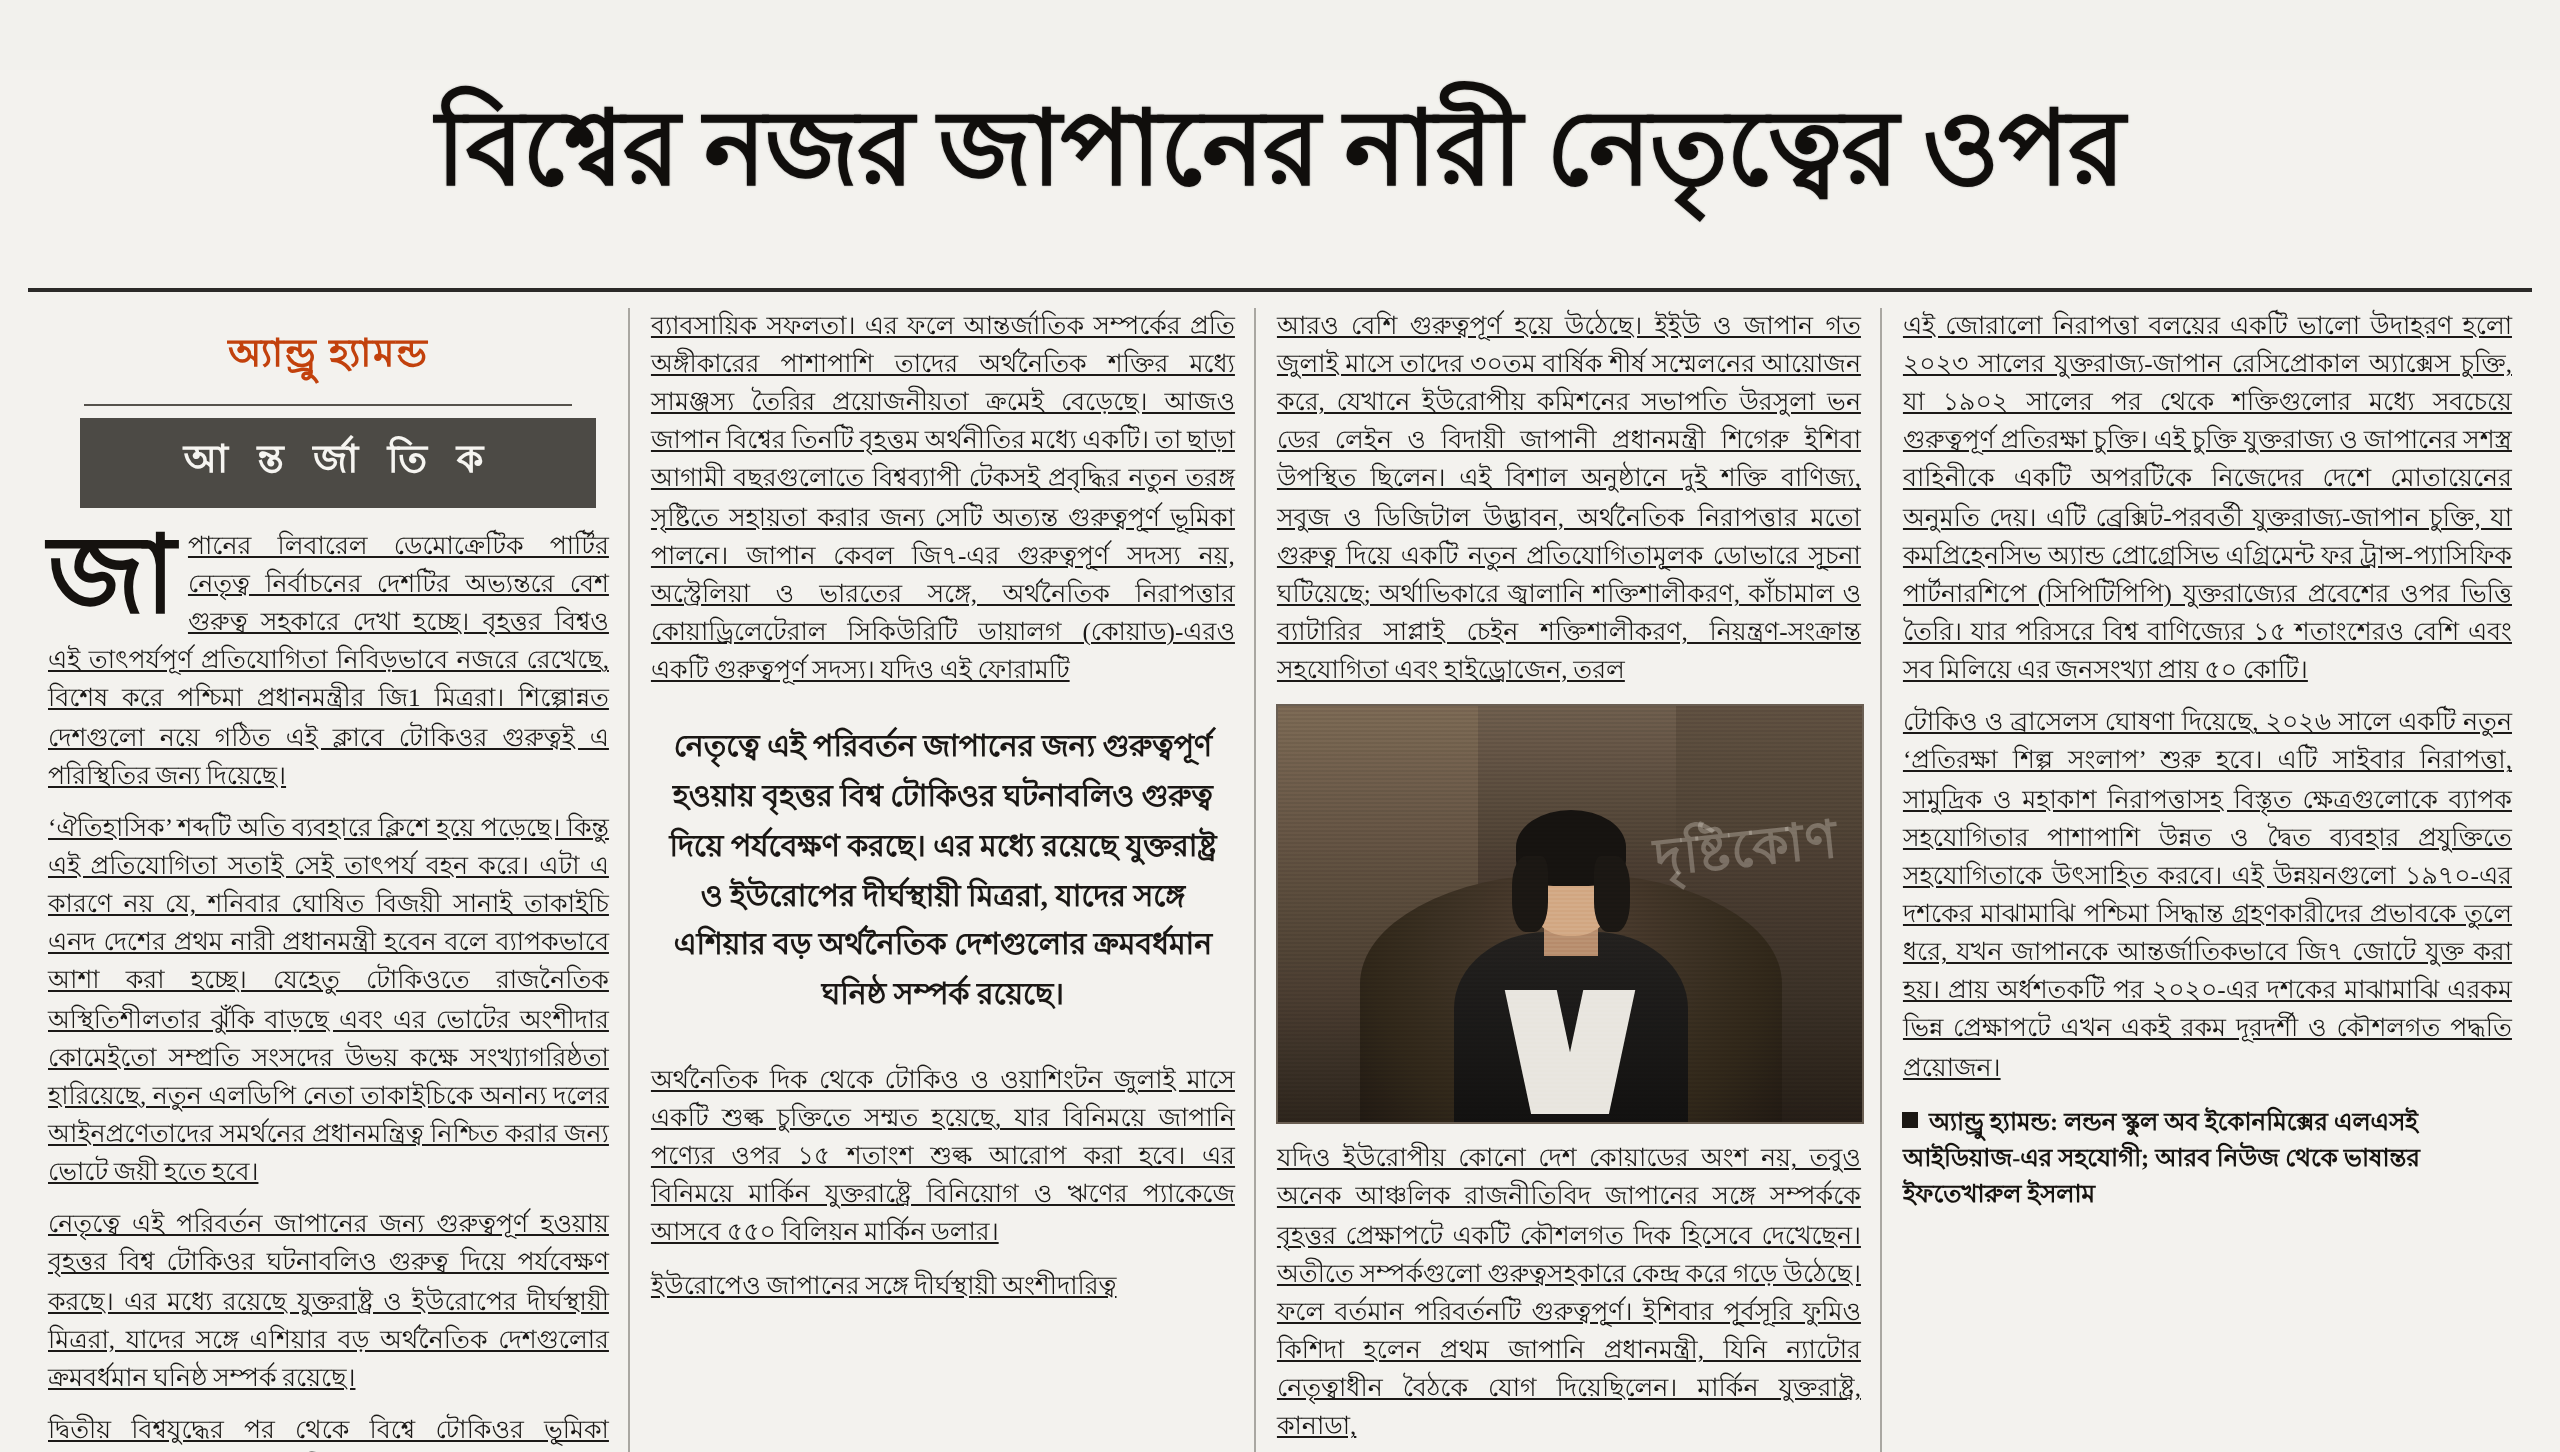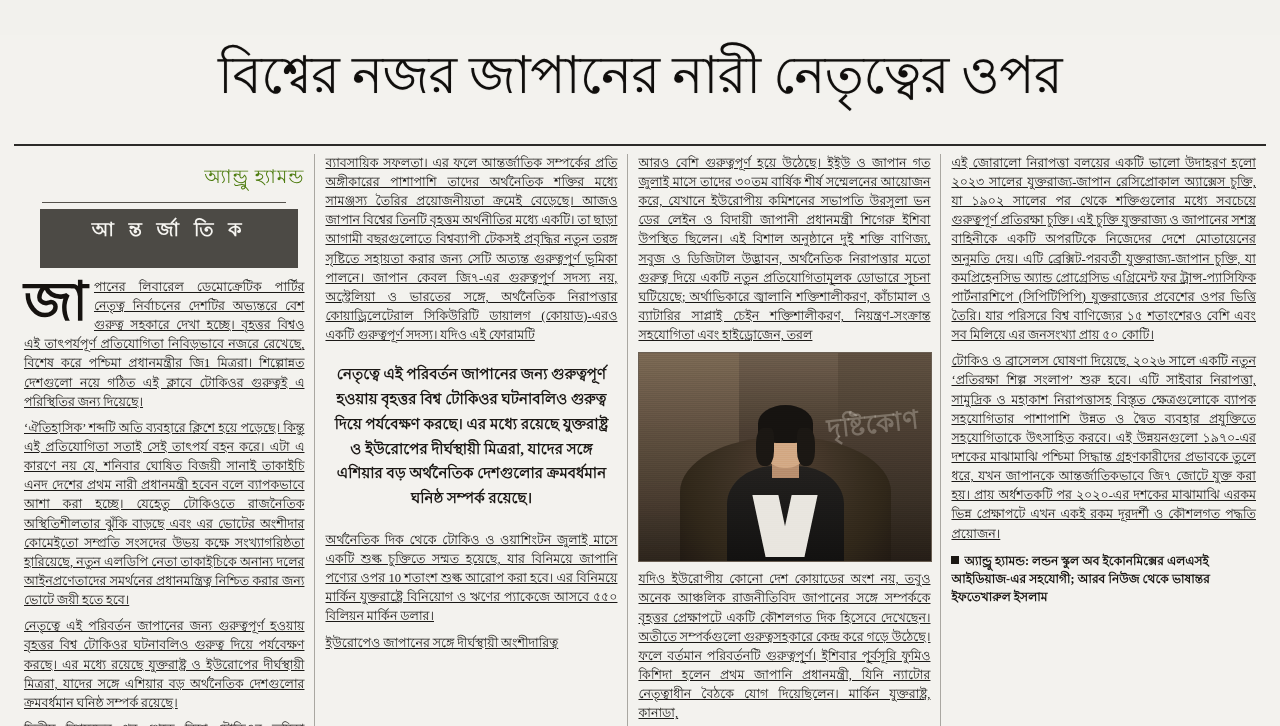--- a/index.html
+++ b/index.html
@@ -19,21 +19,21 @@
     width: 1280px;
     height: 726px;
     background: #f3f2ee;
     padding: 0;
     box-sizing: border-box;
   }
   
   .headline {
     text-align: center;
     font-family: "Liberation Serif", serif;
-    font-weight: normal;
+    font-weight: bold;
     font-size: 52px;
     line-height: 1.12;
     letter-spacing: -0.5px;
     padding: 12px 40px 4px 40px;
     color: #100e0c;
     text-shadow: 0 0 1px rgba(0,0,0,0.35);
   }
   .rule {
     height: 2px;
     background: #2b2a28;
@@ -55,40 +55,40 @@
   .col + .col {
     border-left: 1px solid #a9a7a1;
   }
   .col-1 { width: 24%; }
   .col-2 { width: 25%; }
   .col-3 { width: 25%; }
   .col-4 { width: 26%; }
 
   
   .byline {
-    text-align: right;
-    font-weight: normal;
+    text-align: center;
+    font-weight: bold;
     font-size: 19px;
     letter-spacing: 1px;
     padding: 8px 0 6px 0;
-    color: #4d7c0f;
+    color: #c2410c;
   }
   .byline-rule {
     height: 1px;
     background: #55524c;
     margin: 2px 18px 6px 18px;
   }
   .section-band {
     background: #4c4a45;
     color: #f6f5f1;
     text-align: center;
     font-weight: bold;
     font-size: 19px;
     letter-spacing: 5px;
-    padding: 6px 2px 21px 2px;
+    padding: 6px 2px 7px 2px;
     margin: 2px 6px 10px 16px;
   }
   
   p.body {
     font-size: 12.6px;
     line-height: 1.52;
     text-align: justify;
     margin: 0 0 7px 0;
     color: #1b1917;
     word-spacing: -0.3px;
@@ -239,21 +239,21 @@
         <span>পানের লিবারেল ডেমোক্রেটিক পার্টির নেতৃত্ব নির্বাচনের দেশটির অভ্যন্তরে বেশ গুরুত্ব সহকারে দেখা হচ্ছে। বৃহত্তর বিশ্বও এই তাৎপর্যপূর্ণ প্রতিযোগিতা নিবিড়ভাবে নজরে রেখেছে, বিশেষ করে পশ্চিমা প্রধানমন্ত্রীর জি1 মিত্ররা। শিল্পোন্নত দেশগুলো নয়ে গঠিত এই ক্লাবে টোকিওর গুরুত্বই এ পরিস্থিতির জন্য দিয়েছে।</span>
       </p>
       <p class="body">‘ঐতিহাসিক’ শব্দটি অতি ব্যবহারে ক্লিশে হয়ে পড়েছে। কিন্তু এই প্রতিযোগিতা সতাই সেই তাৎপর্য বহন করে। এটা এ কারণে নয় যে, শনিবার ঘোষিত বিজয়ী সানাই তাকাইচি এনদ দেশের প্রথম নারী প্রধানমন্ত্রী হবেন বলে ব্যাপকভাবে আশা করা হচ্ছে। যেহেতু টোকিওতে রাজনৈতিক অস্থিতিশীলতার ঝুঁকি বাড়ছে এবং এর ভোটের অংশীদার কোমেইতো সম্প্রতি সংসদের উভয় কক্ষে সংখ্যাগরিষ্ঠতা হারিয়েছে, নতুন এলডিপি নেতা তাকাইচিকে অনান্য দলের আইনপ্রণেতাদের সমর্থনের প্রধানমন্ত্রিত্ব নিশ্চিত করার জন্য ভোটে জয়ী হতে হবে।</p>
       <p class="body">নেতৃত্বে এই পরিবর্তন জাপানের জন্য গুরুত্বপূর্ণ হওয়ায় বৃহত্তর বিশ্ব টোকিওর ঘটনাবলিও গুরুত্ব দিয়ে পর্যবেক্ষণ করছে। এর মধ্যে রয়েছে যুক্তরাষ্ট্র ও ইউরোপের দীর্ঘস্থায়ী মিত্ররা, যাদের সঙ্গে এশিয়ার বড় অর্থনৈতিক দেশগুলোর ক্রমবর্ধমান ঘনিষ্ঠ সম্পর্ক রয়েছে।</p>
       <p class="body">দ্বিতীয় বিশ্বযুদ্ধের পর থেকে বিশ্বে টোকিওর ভূমিকা নেতৃথেকে যাচ্ছে যুদ্ধ-পরবর্তী তাদের অসাধারণ</p>
     </div>
 
     <div class="col col-2">
       <p class="body">ব্যাবসায়িক সফলতা। এর ফলে আন্তর্জাতিক সম্পর্কের প্রতি অঙ্গীকারের পাশাপাশি তাদের অর্থনৈতিক শক্তির মধ্যে সামঞ্জস্য তৈরির প্রয়োজনীয়তা ক্রমেই বেড়েছে। আজও জাপান বিশ্বের তিনটি বৃহত্তম অর্থনীতির মধ্যে একটি। তা ছাড়া আগামী বছরগুলোতে বিশ্বব্যাপী টেকসই প্রবৃদ্ধির নতুন তরঙ্গ সৃষ্টিতে সহায়তা করার জন্য সেটি অত্যন্ত গুরুত্বপূর্ণ ভূমিকা পালনে। জাপান কেবল জি৭-এর গুরুত্বপূর্ণ সদস্য নয়, অস্ট্রেলিয়া ও ভারতের সঙ্গে, অর্থনৈতিক নিরাপত্তার কোয়াড্রিলেটেরাল সিকিউরিটি ডায়ালগ (কোয়াড)-এরও একটি গুরুত্বপূর্ণ সদস্য। যদিও এই ফোরামটি</p>
       <div class="pullquote">নেতৃত্বে এই পরিবর্তন জাপানের জন্য গুরুত্বপূর্ণ হওয়ায় বৃহত্তর বিশ্ব টোকিওর ঘটনাবলিও গুরুত্ব দিয়ে পর্যবেক্ষণ করছে। এর মধ্যে রয়েছে যুক্তরাষ্ট্র ও ইউরোপের দীর্ঘস্থায়ী মিত্ররা, যাদের সঙ্গে এশিয়ার বড় অর্থনৈতিক দেশগুলোর ক্রমবর্ধমান ঘনিষ্ঠ সম্পর্ক রয়েছে।</div>
-      <p class="body">অর্থনৈতিক দিক থেকে টোকিও ও ওয়াশিংটন জুলাই মাসে একটি শুল্ক চুক্তিতে সম্মত হয়েছে, যার বিনিময়ে জাপানি পণ্যের ওপর 10 শতাংশ শুল্ক আরোপ করা হবে। এর বিনিময়ে মার্কিন যুক্তরাষ্ট্রে বিনিয়োগ ও ঋণের প্যাকেজে আসবে ৫৫০ বিলিয়ন মার্কিন ডলার।</p>
+      <p class="body">অর্থনৈতিক দিক থেকে টোকিও ও ওয়াশিংটন জুলাই মাসে একটি শুল্ক চুক্তিতে সম্মত হয়েছে, যার বিনিময়ে জাপানি পণ্যের ওপর ১৫ শতাংশ শুল্ক আরোপ করা হবে। এর বিনিময়ে মার্কিন যুক্তরাষ্ট্রে বিনিয়োগ ও ঋণের প্যাকেজে আসবে ৫৫০ বিলিয়ন মার্কিন ডলার।</p>
       <p class="body">ইউরোপেও জাপানের সঙ্গে দীর্ঘস্থায়ী অংশীদারিত্ব</p>
     </div>
 
     <div class="col col-3">
       <p class="body">আরও বেশি গুরুত্বপূর্ণ হয়ে উঠেছে। ইইউ ও জাপান গত জুলাই মাসে তাদের ৩০তম বার্ষিক শীর্ষ সম্মেলনের আয়োজন করে, যেখানে ইউরোপীয় কমিশনের সভাপতি উরসুলা ভন ডের লেইন ও বিদায়ী জাপানী প্রধানমন্ত্রী শিগেরু ইশিবা উপস্থিত ছিলেন। এই বিশাল অনুষ্ঠানে দুই শক্তি বাণিজ্য, সবুজ ও ডিজিটাল উদ্ভাবন, অর্থনৈতিক নিরাপত্তার মতো গুরুত্ব দিয়ে একটি নতুন প্রতিযোগিতামূলক ডোভারে সূচনা ঘটিয়েছে; অর্থাভিকারে জ্বালানি শক্তিশালীকরণ, কাঁচামাল ও ব্যাটারির সাপ্লাই চেইন শক্তিশালীকরণ, নিয়ন্ত্রণ-সংক্রান্ত সহযোগিতা এবং হাইড্রোজেন, তরল</p>
 
       <div class="photo-wrap">
         <div class="photo">
           <div class="ph-bg"></div>
           <div class="ph-panel-l"></div>

